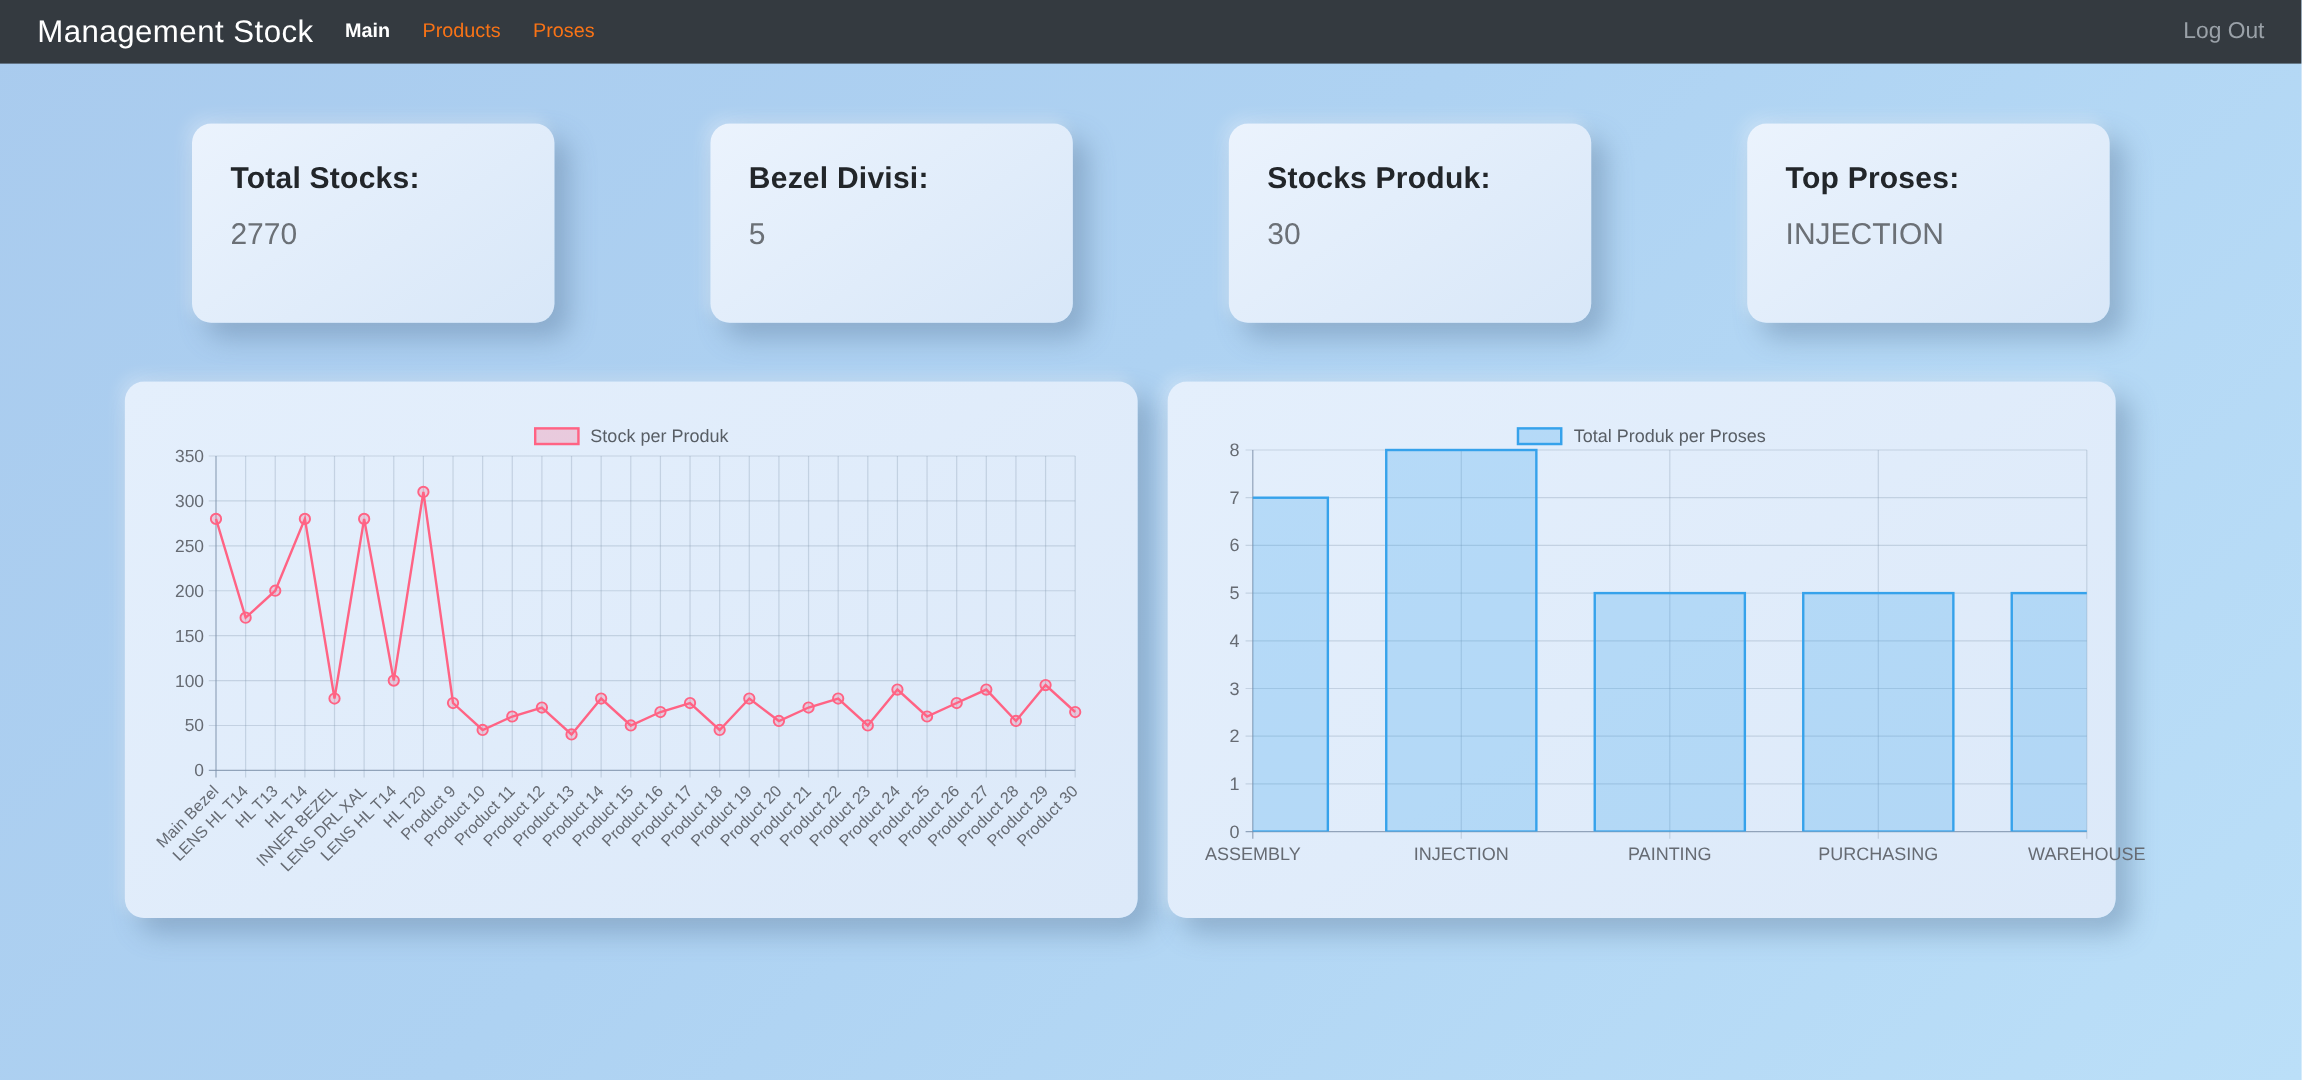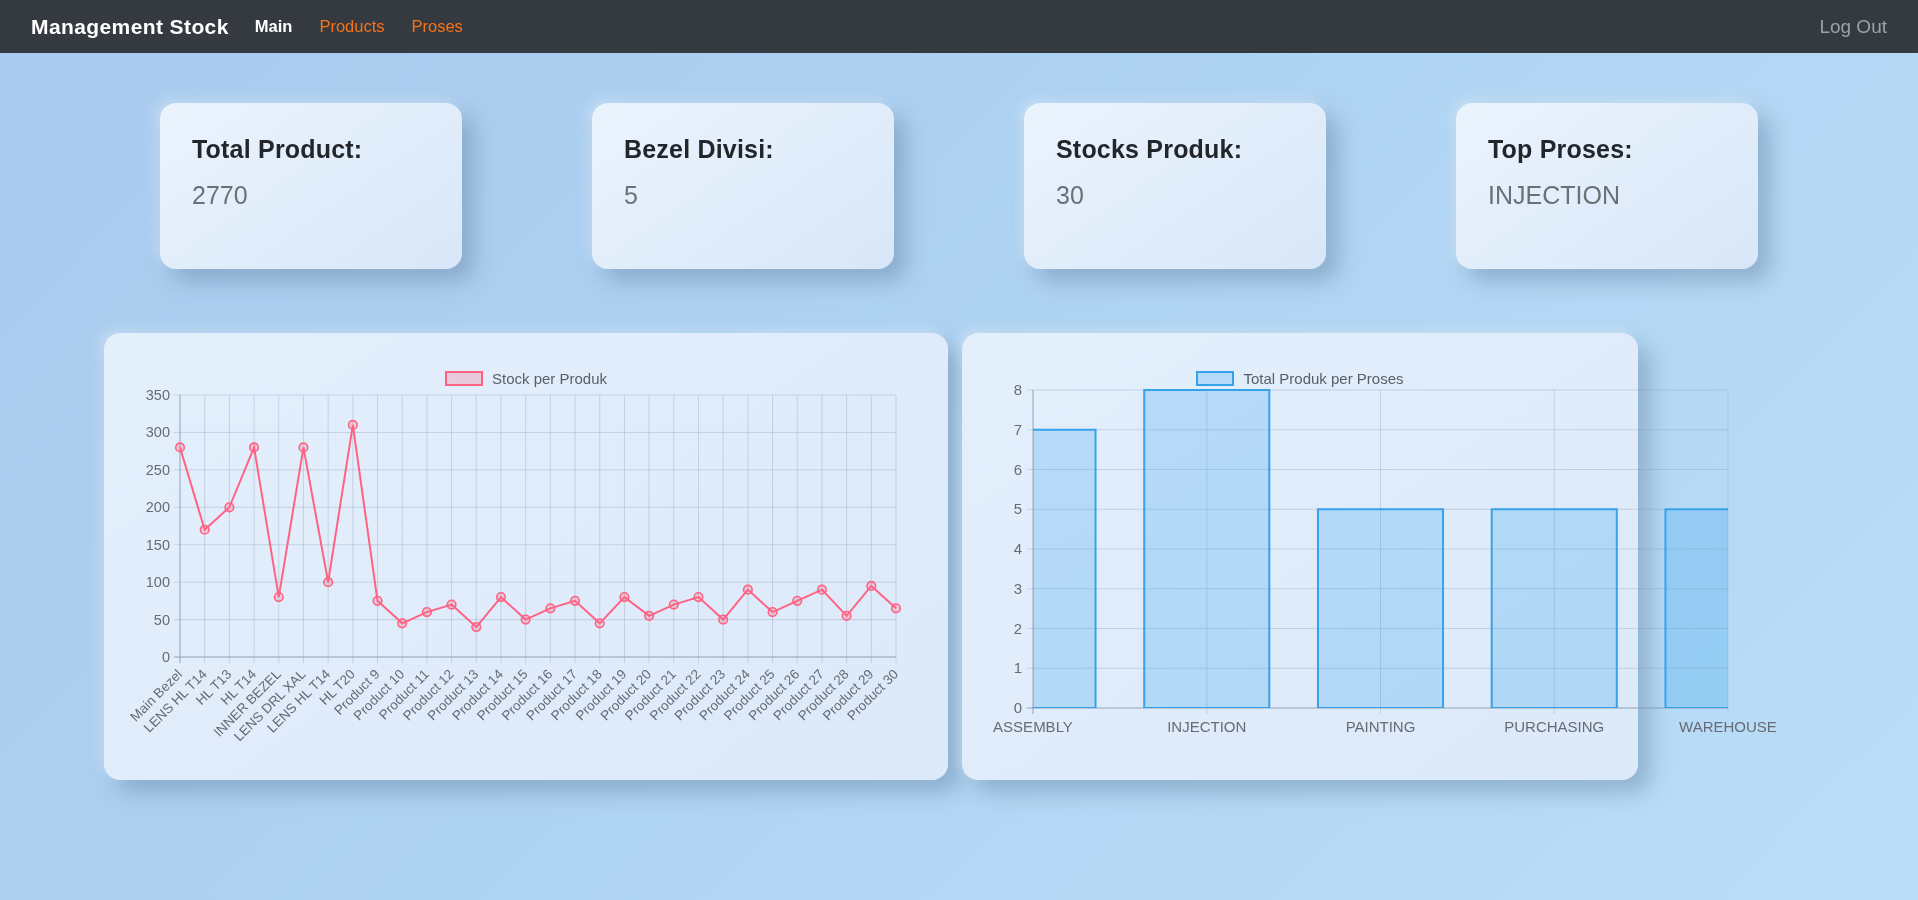--- a/index.html
+++ b/index.html
@@ -8,49 +8,49 @@
     width: 1918px; height: 900px; overflow: hidden;
     font-family: "Liberation Sans", "DejaVu Sans", sans-serif;
     background: linear-gradient(135deg, #a9cbee 0%, #aed2f2 45%, #bbdff8 100%);
   }
 
   
   .navbar {
     height: 53px; background: #343a40; display: flex; align-items: center;
     padding: 0 31px; color: #fff;
   }
-  .brand { font-size: 21px; font-weight: 700; letter-spacing: .4px; color: #ffffff; margin-right: 26px; }
+  .brand { font-size: 26px; font-weight: 400; letter-spacing: .4px; color: #ffffff; margin-right: 26px; }
   .nav-links { display: flex; gap: 27px; align-items: center; }
   .nav-link { font-size: 16.5px; color: #f97316; text-decoration: none; cursor: pointer; }
   .nav-link.active { color: #ffffff; font-weight: 600; }
   .logout { margin-left: auto; font-size: 19px; color: #9aa1a8; text-decoration: none; cursor: pointer; }
 
   
   .stats-row {
     margin: 50px 160px 0 160px;
     display: flex; justify-content: space-between;
   }
   .stat-card {
     width: 302px; height: 166px; border-radius: 16px;
     background: linear-gradient(145deg, #ebf3fd 0%, #d8e7f8 100%);
     box-shadow: 12px 12px 22px rgba(88,118,152,0.42), -4px -4px 12px rgba(255,255,255,0.30);
     padding: 32px 32px;
   }
   .stat-label { font-size: 25px; font-weight: 600; color: #22262a; margin: 0; letter-spacing: .2px; }
   .stat-value { font-size: 25px; font-weight: 500; color: #6b7076; margin: 17px 0 0 0; }
 
   
-  .charts-row { margin: 64px 105px 0 104px; display: flex; gap: 14px; }
+  .charts-row { margin: 49px 105px 0 104px; display: flex; gap: 25px; }
   .chart-card {
     position: relative; height: 447px; border-radius: 16px;
     background: linear-gradient(145deg, #e4effc 0%, #dce9f9 100%);
     box-shadow: 12px 12px 22px rgba(88,118,152,0.42), -4px -4px 12px rgba(255,255,255,0.30);
   }
   .chart-card.line { width: 844px; }
-  .chart-card.bar  { width: 676px; }
+  .chart-card.bar  { width: 790px; }
   .chart-legend {
     position: absolute; top: 37px; left: 0; right: 0;
     display: flex; justify-content: center; align-items: center; gap: 9px;
     font-size: 15px; color: #585e65; z-index: 2;
   }
   .legend-swatch { width: 38px; height: 15px; border: 2px solid; display: inline-block; }
   .chart-svg { position: absolute; left: 0; top: 0; }
   svg text { font-family: "Liberation Sans", "DejaVu Sans", sans-serif; }
 </style>
 </head>
@@ -62,21 +62,21 @@
     <a class="nav-link active">Main</a>
     <a class="nav-link">Products</a>
     <a class="nav-link">Proses</a>
   </div>
   <a class="logout">Log Out</a>
 </nav>
 
 <main>
   <section class="stats-row">
     <div class="stat-card">
-      <h2 class="stat-label">Total Product:</h2>
+      <h2 class="stat-label">Total Stocks:</h2>
       <p class="stat-value">2770</p>
     </div>
     <div class="stat-card">
       <h2 class="stat-label">Bezel Divisi:</h2>
       <p class="stat-value">5</p>
     </div>
     <div class="stat-card">
       <h2 class="stat-label">Stocks Produk:</h2>
       <p class="stat-value">30</p>
     </div>

